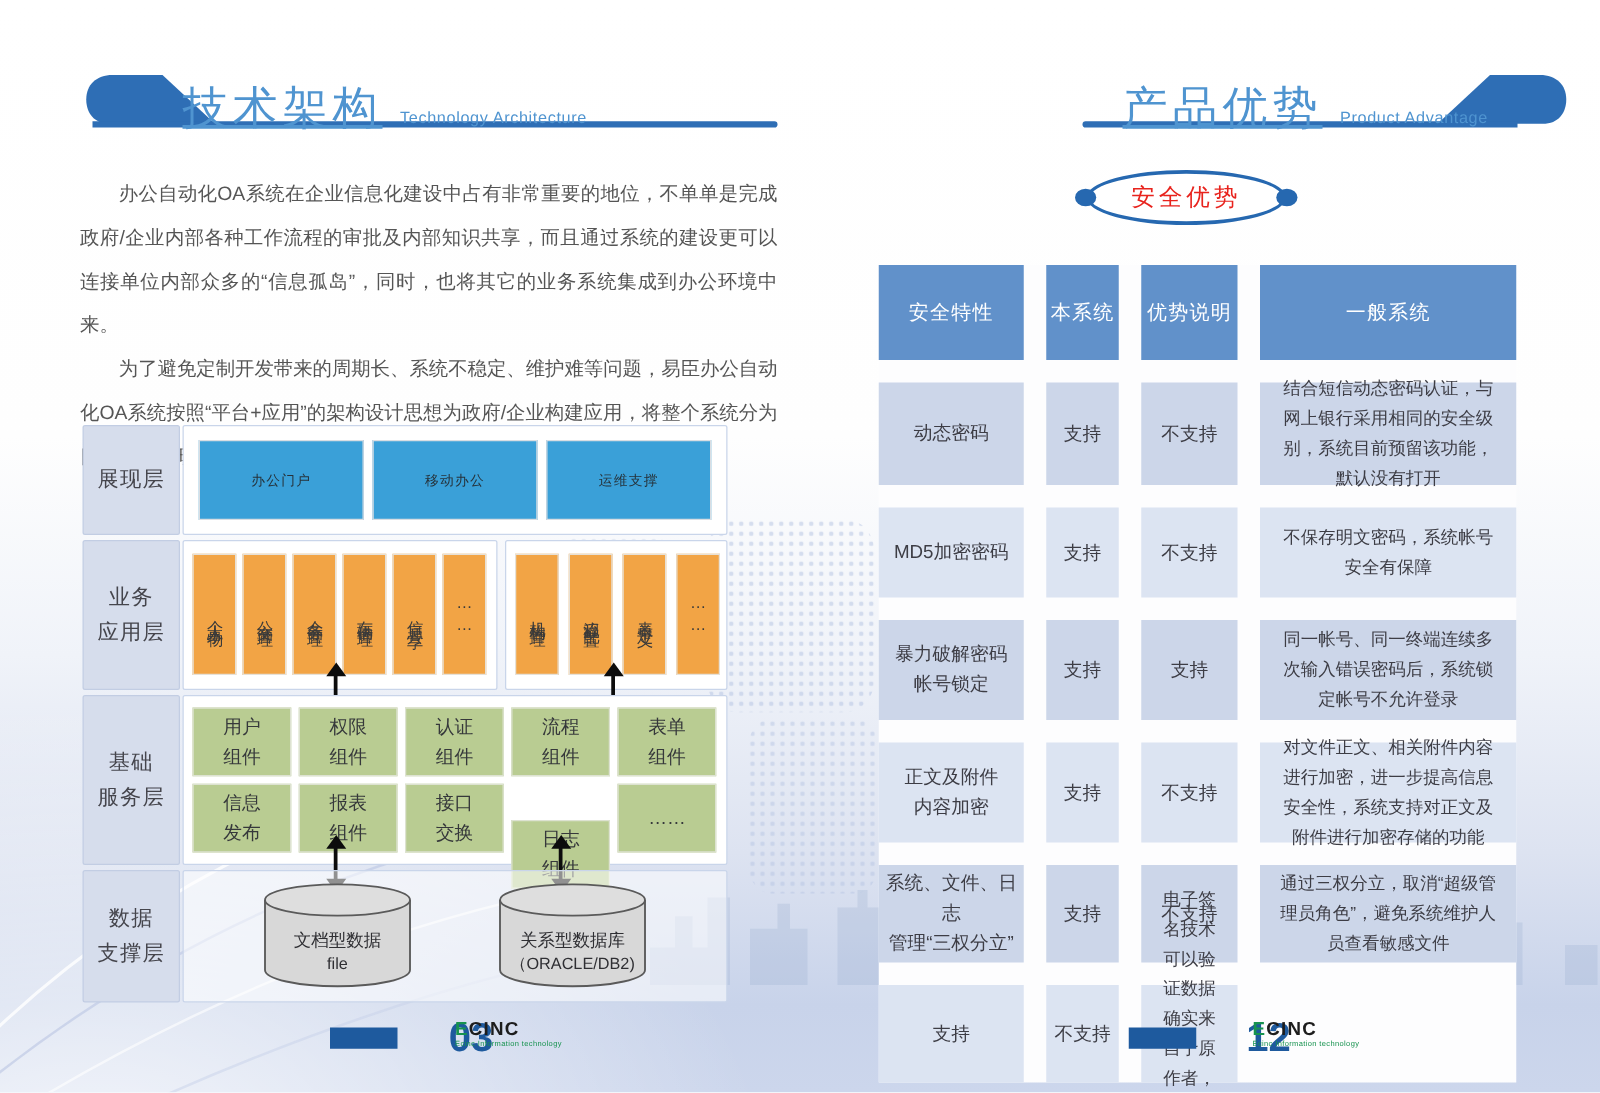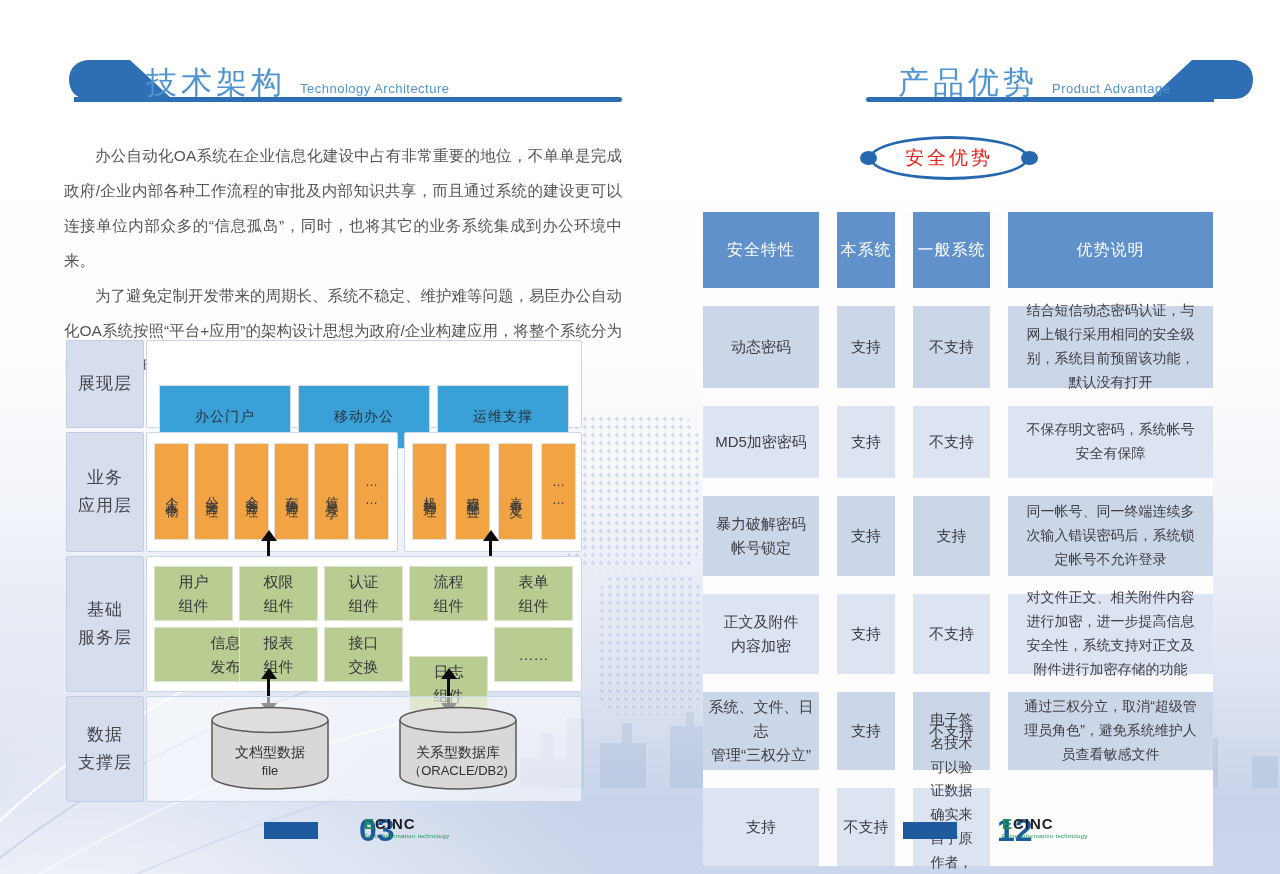--- a/index.html
+++ b/index.html
@@ -7,36 +7,36 @@
     background:linear-gradient(180deg,#ffffff 0%,#fefefe 40%,#f0f3f9 60%,#dde3f1 78%,#c8d3ea 92%,#ccd6ec 100%);}
   .abs{position:absolute;}
 
   
   .dotpatch{position:absolute;background-image:radial-gradient(#b4c3e2 1.6px,transparent 2.1px);background-size:8px 8px;border-radius:18%;}
   .swoosh{position:absolute;left:-220px;top:500px;width:920px;height:640px;
     background:radial-gradient(ellipse at 32% 75%,rgba(255,255,255,.85),rgba(255,255,255,0) 62%);}
 
   
   .hdr-title{display:flex;align-items:baseline;gap:14px;color:#4f94d0;}
-  .hdr-title .cn{font-size:31px;letter-spacing:4px;}
+  .hdr-title .cn{font-size:36px;letter-spacing:4px;text-decoration:underline;}
   .hdr-title .en{font-size:13px;letter-spacing:.5px;}
   .underline{position:absolute;height:4.5px;background:#2e6eb5;}
 
   
   .intro-wrap{position:absolute;left:64px;top:138px;width:558px;}
   .intro{margin:0;font-size:15.5px;line-height:35px;color:#555;text-indent:2em;text-align:justify;}
 
   
   .layer-label{position:absolute;background:#d6ddec;border:1px solid #c2cde3;border-radius:2px;
     display:flex;align-items:center;justify-content:center;text-align:center;
     font-size:17px;color:#45454c;letter-spacing:1px;line-height:1.65;white-space:pre-line;}
   .content-box{position:absolute;background:#ffffff;border:1px solid #c9d5ea;border-radius:2px;}
   .content-box.translucent{background:rgba(255,255,255,.55);}
   .blue-box{position:absolute;background:#3aa0d8;border:1px solid #d9dde2;
-    display:flex;align-items:center;justify-content:center;font-size:14px;color:#26323a;letter-spacing:1px;margin-top:33px;}
+    display:flex;align-items:center;justify-content:center;font-size:11px;color:#26323a;letter-spacing:1px;}
   .orange-box{position:absolute;background:#f2a445;border:1px solid #e6e1d8;
     writing-mode:vertical-rl;text-orientation:upright;display:flex;align-items:center;justify-content:center;
     font-size:13px;color:#3a3a3a;letter-spacing:3px;}
   .green-box{position:absolute;background:#b9cc92;border:1px solid #dde2d1;
     display:flex;align-items:center;justify-content:center;text-align:center;
     font-size:15px;color:#36383b;line-height:1.55;white-space:pre-line;}
   .varrow{position:absolute;width:3px;background:#0c0c0c;}
   .varrow::before,.varrow::after{content:"";position:absolute;left:50%;transform:translateX(-50%);
     border-left:8px solid transparent;border-right:8px solid transparent;}
   .varrow::before{top:-10px;border-bottom:11px solid #0c0c0c;}
@@ -138,21 +138,21 @@
   <div class="green-box" style="left:154px;top:566px;width:77px;height:53px;">用户
 组件</div>
   <div class="green-box" style="left:239px;top:566px;width:77px;height:53px;">权限
 组件</div>
   <div class="green-box" style="left:324px;top:566px;width:77px;height:53px;">认证
 组件</div>
   <div class="green-box" style="left:409px;top:566px;width:77px;height:53px;">流程
 组件</div>
   <div class="green-box" style="left:494px;top:566px;width:77px;height:53px;">表单
 组件</div>
-  <div class="green-box" style="left:154px;top:627px;width:77px;height:53px;padding-left:32px;">信息
+  <div class="green-box" style="left:154px;top:627px;width:77px;height:53px;">信息
 发布</div>
   <div class="green-box" style="left:239px;top:627px;width:77px;height:53px;">报表
 组件</div>
   <div class="green-box" style="left:324px;top:627px;width:77px;height:53px;">接口
 交换</div>
   <div class="green-box" style="left:409px;top:656px;width:77px;height:53px;">日志
 组件</div>
   <div class="green-box" style="left:494px;top:627px;width:77px;height:53px;">……</div>
 
   <div class="varrow" style="left:267px;top:678px;height:26px;"></div>
@@ -199,22 +199,22 @@
     <span class="en">Product Advantage</span>
   </div>
 
   <div class="badge">安全优势</div>
   <div class="badge-dot" style="left:860px;top:151px;"></div>
   <div class="badge-dot" style="left:1021px;top:151px;"></div>
 
   <div class="cmp-table">
     <div class="th">安全特性</div>
     <div class="th">本系统</div>
+    <div class="th">优势说明</div>
     <div class="th">一般系统</div>
-    <div class="th">优势说明</div>
 
     <div class="c-dark feature">动态密码</div>
     <div class="c-dark supp">支持</div>
     <div class="c-dark supp">不支持</div>
     <div class="c-dark desc">结合短信动态密码认证，与网上银行采用相同的安全级别，系统目前预留该功能，默认没有打开</div>
 
     <div class="c-light feature">MD5加密密码</div>
     <div class="c-light supp">支持</div>
     <div class="c-light supp">不支持</div>
     <div class="c-light desc">不保存明文密码，系统帐号安全有保障</div>

